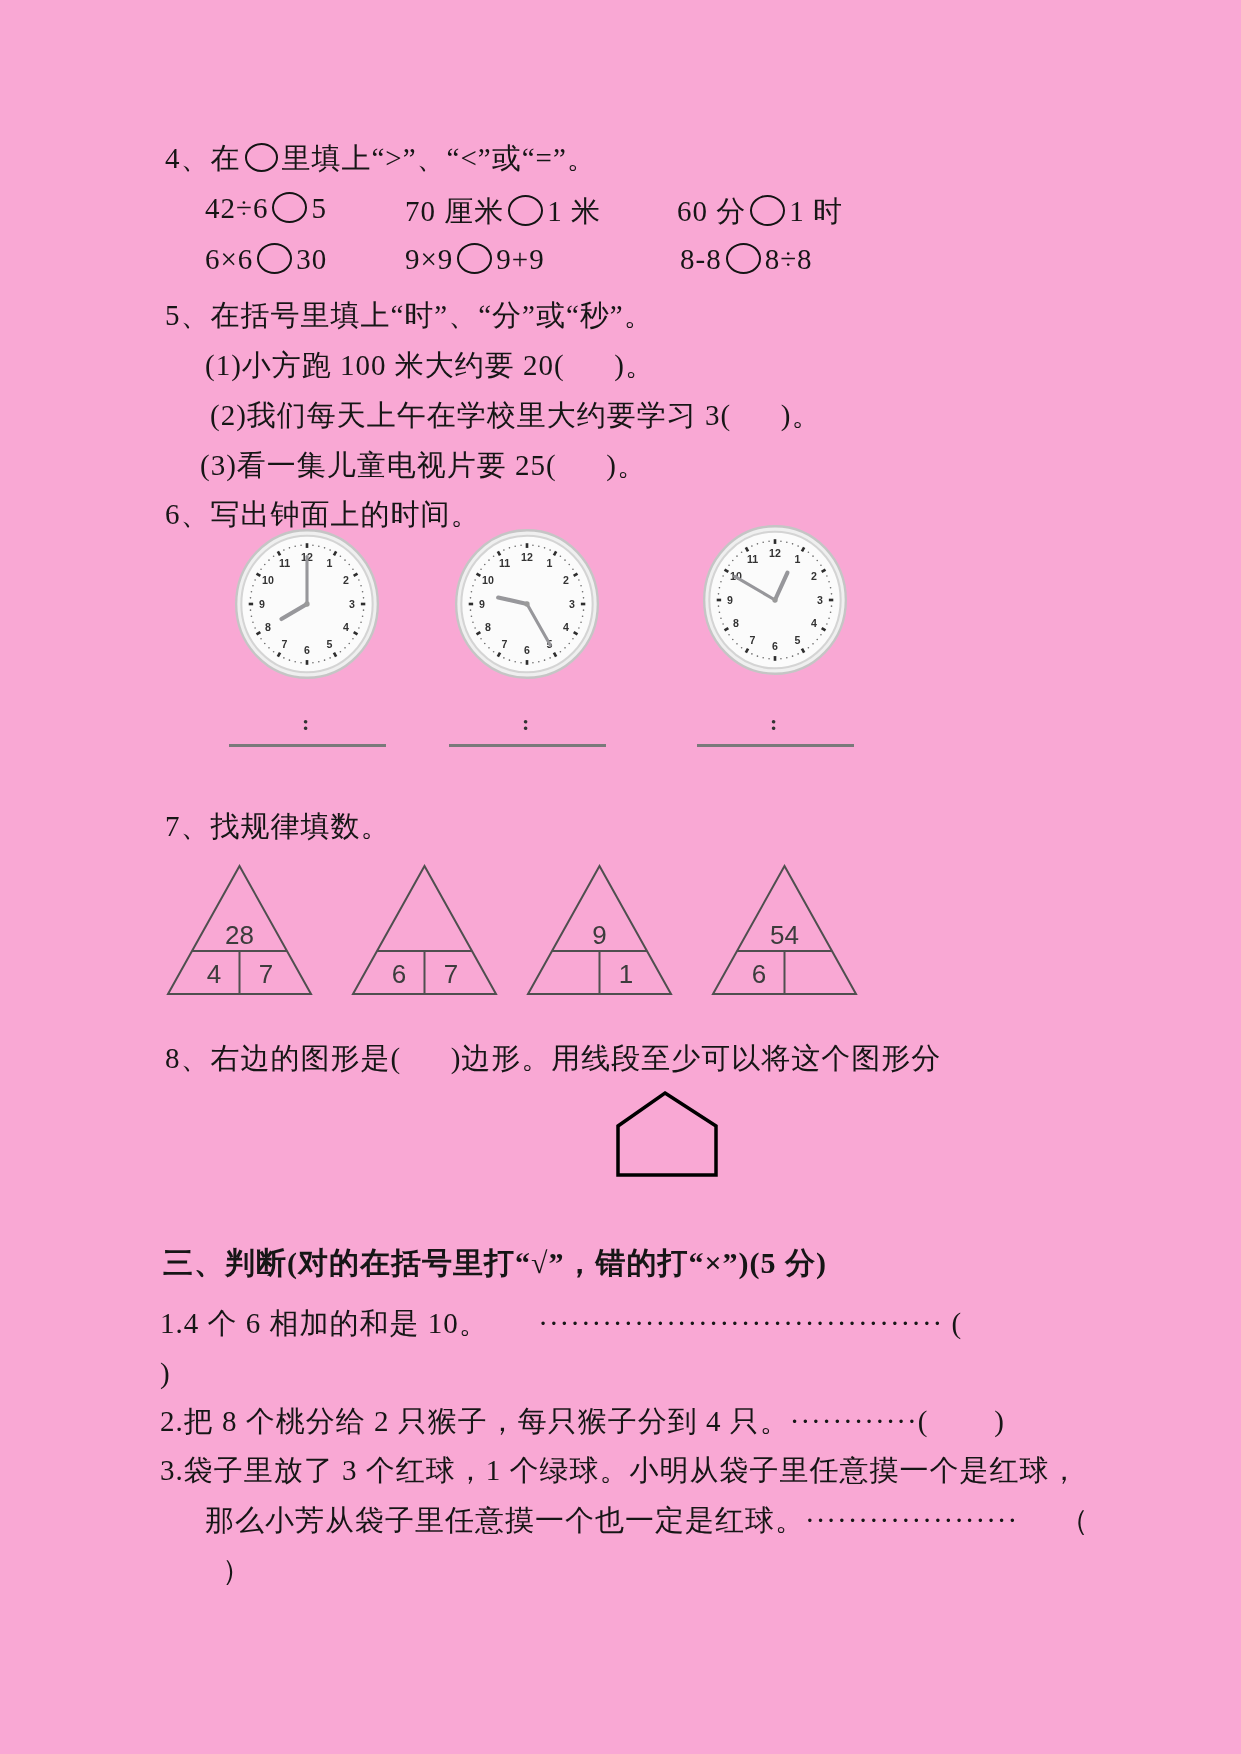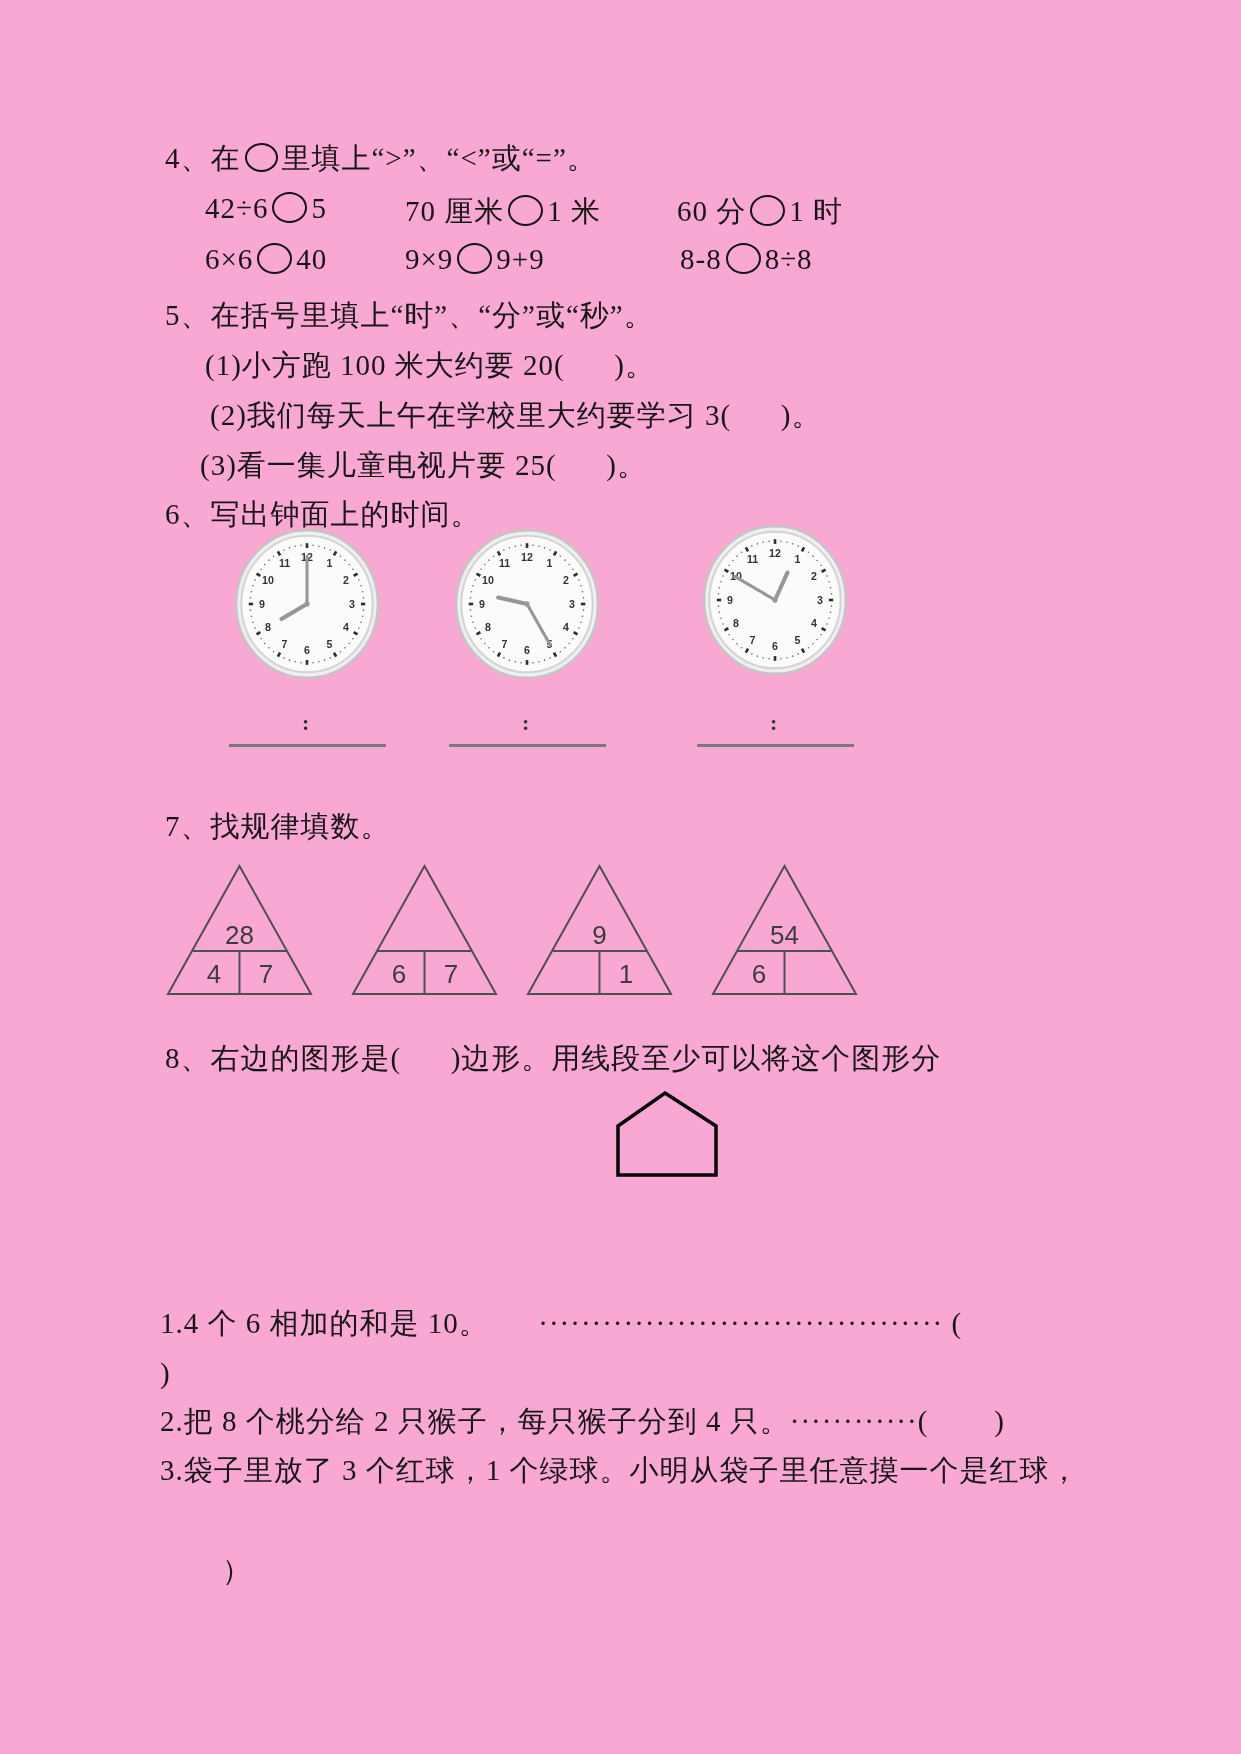--- a/index.html
+++ b/index.html
@@ -23,21 +23,21 @@
 
 <div class="page">
 
   <div class="line" style="left:165px;top:138px"><span>4、在</span><span class="circle sm"></span><span>里填上“&gt;”、“&lt;”或“=”。</span></div>
   <div class="row" id="q4row0" style="top:192px">
       <span class="cmp" style="left: 205px;"><span>42÷6</span><span class="circle"></span><span>5</span></span>
       <span class="cmp" style="left: 405px;"><span>70 厘米</span><span class="circle"></span><span>1 米</span></span>
       <span class="cmp" style="left: 677px;"><span>60 分</span><span class="circle"></span><span>1 时</span></span>
     </div>
   <div class="row" id="q4row1" style="top:243px">
-      <span class="cmp" style="left: 205px;"><span>6×6</span><span class="circle"></span><span>40</span></span>
+      <span class="cmp" style="left: 205px;"><span>6×6</span><span class="circle"></span><span>30</span></span>
       <span class="cmp" style="left: 405px;"><span>9×9</span><span class="circle"></span><span>9+9</span></span>
       <span class="cmp" style="left: 680px;"><span>8-8</span><span class="circle"></span><span>8÷8</span></span>
     </div>
 
   <div class="line" style="left:165px;top:295px">5、在括号里填上“时”、“分”或“秒”。</div>
   <div class="line" style="left:205px;top:345px">(1)小方跑 100 米大约要 20(      )。</div>
   <div class="line" style="left:210px;top:395px">(2)我们每天上午在学校里大约要学习 3(      )。</div>
   <div class="line" style="left:200px;top:445px">(3)看一集儿童电视片要 25(      )。</div>
 
   <div class="line" style="left:165px;top:494px">6、写出钟面上的时间。</div>
@@ -317,19 +317,21 @@
       </svg></div>
 
   <div class="line" style="left:165px;top:1038px">8、右边的图形是(      )边形。用线段至少可以将这个图形分</div>
   <div class="pent">
     <svg viewBox="0 0 104 88" width="100%" height="100%">
       <polygon points="50,3 101,36 101,85 3,85 3,36" fill="none" stroke="#000000" stroke-width="3.5" stroke-linejoin="miter"></polygon>
     </svg>
   </div>
 
 
+  <div class="line bold" style="left:163px;top:1243px">三、判断(对的在括号里打“√”，错的打“×”)(5 分)</div>
   <div class="line" style="left:160px;top:1303px">1.4 个 6 相加的和是 10。      ······································ (</div>
   <div class="line" style="left:160px;top:1353px">)</div>
   <div class="line" style="left:160px;top:1401px">2.把 8 个桃分给 2 只猴子，每只猴子分到 4 只。············(        )</div>
   <div class="line" style="left:160px;top:1450px">3.袋子里放了 3 个红球，1 个绿球。小明从袋子里任意摸一个是红球，</div>
+  <div class="line" style="left:205px;top:1500px">那么小芳从袋子里任意摸一个也一定是红球。····················     （</div>
   <div class="line" style="left:222px;top:1550px">）</div>
 
 </div>
 
 </body></html>

